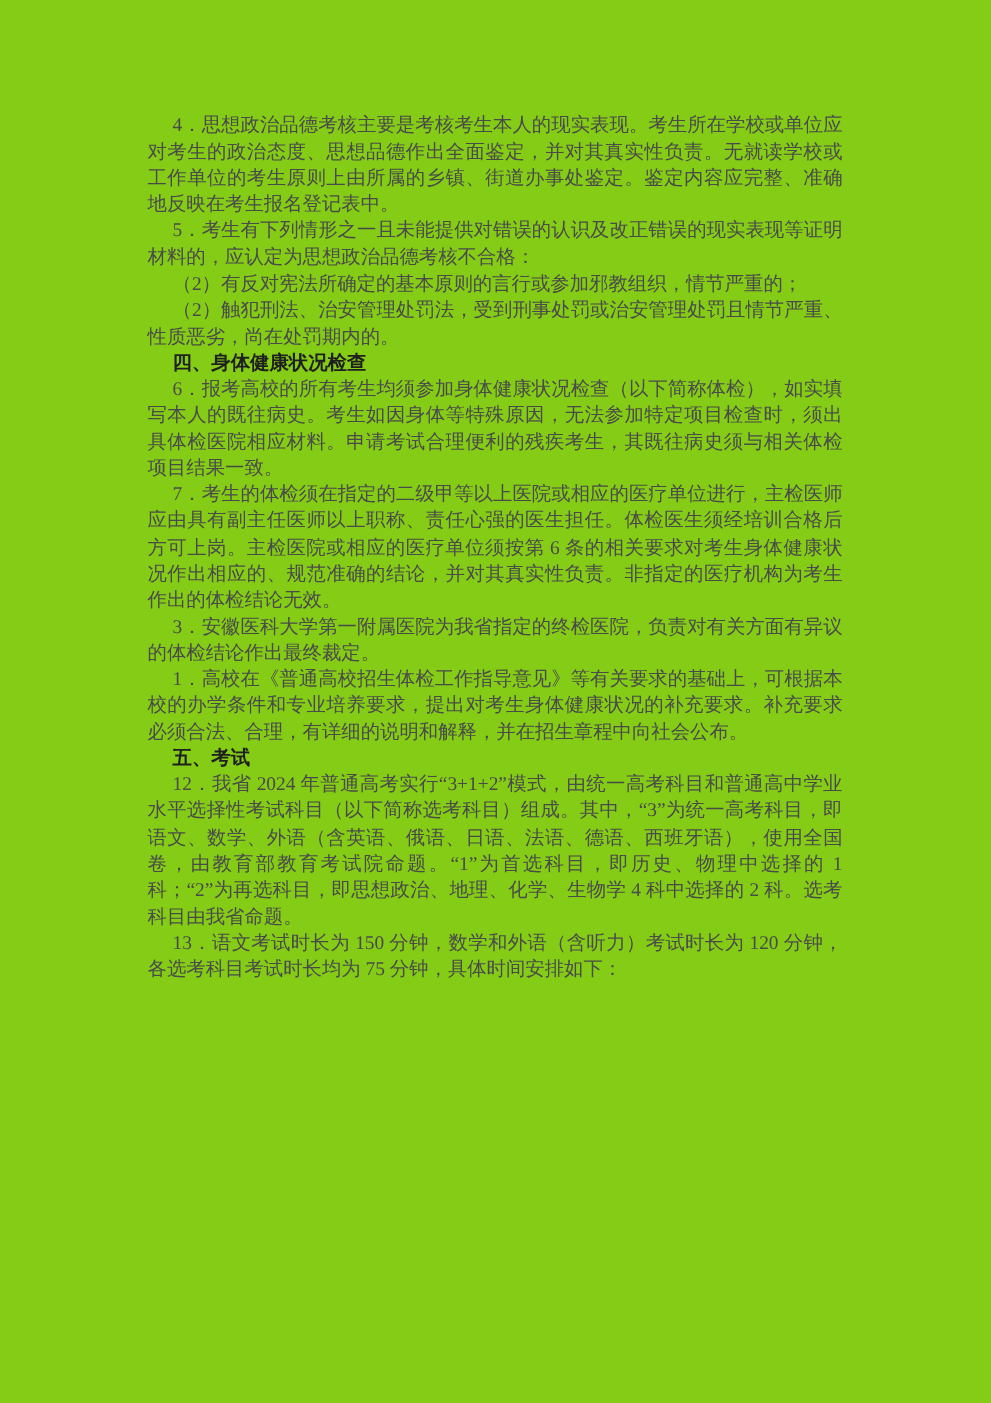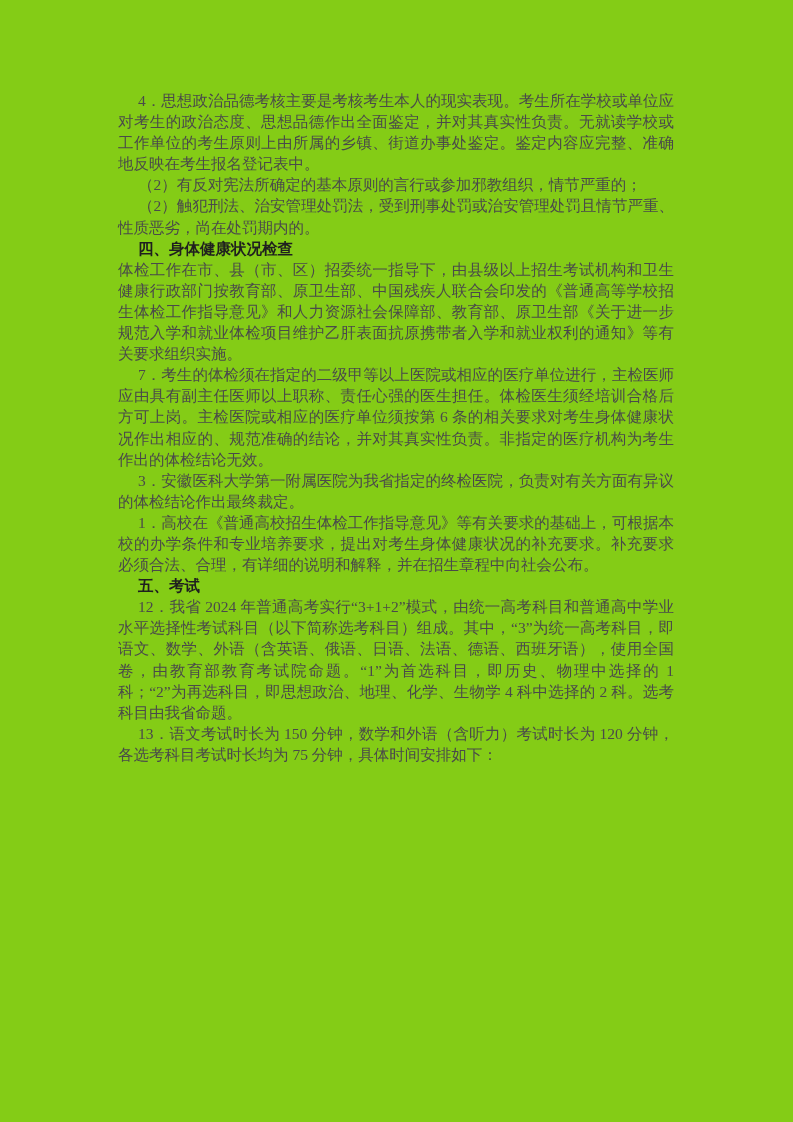--- a/index.html
+++ b/index.html
@@ -34,23 +34,24 @@
     font-family: Liberation Sans, sans-serif;
     font-weight: 700;
     color: #1f1f1f;
   }
 </style>
 </head>
 <body>
 
 <div class="page">
   <p class="para indent">4．思想政治品德考核主要是考核考生本人的现实表现。考生所在学校或单位应对考生的政治态度、思想品德作出全面鉴定，并对其真实性负责。无就读学校或工作单位的考生原则上由所属的乡镇、街道办事处鉴定。鉴定内容应完整、准确地反映在考生报名登记表中。</p>
+  <p class="para indent">5．考生有下列情形之一且未能提供对错误的认识及改正错误的现实表现等证明材料的，应认定为思想政治品德考核不合格：</p>
   <p class="para indent">（2）有反对宪法所确定的基本原则的言行或参加邪教组织，情节严重的；</p>
   <p class="para indent">（2）触犯刑法、治安管理处罚法，受到刑事处罚或治安管理处罚且情节严重、性质恶劣，尚在处罚期内的。</p>
   <p class="heading">四、身体健康状况检查</p>
-  <p class="para flush">体检工作在市、县（市、区）招委统一指导下，由县级以上招生考试机构和卫生健康行政部门按教育部、原卫生部、中国残疾人联合会印发的《普通高等学校招生体检工作指导意见》和人力资源社会保障部、教育部、原卫生部《关于进一步规范入学和就业体检项目维护乙肝表面抗原携带者入学和就业权利的通知》等有关要求组织实施。</p>
+  <p class="para indent">6．报考高校的所有考生均须参加身体健康状况检查（以下简称体检），如实填写本人的既往病史。考生如因身体等特殊原因，无法参加特定项目检查时，须出具体检医院相应材料。申请考试合理便利的残疾考生，其既往病史须与相关体检项目结果一致。</p>
   <p class="para indent">7．考生的体检须在指定的二级甲等以上医院或相应的医疗单位进行，主检医师应由具有副主任医师以上职称、责任心强的医生担任。体检医生须经培训合格后方可上岗。主检医院或相应的医疗单位须按第 6 条的相关要求对考生身体健康状况作出相应的、规范准确的结论，并对其真实性负责。非指定的医疗机构为考生作出的体检结论无效。</p>
   <p class="para indent">3．安徽医科大学第一附属医院为我省指定的终检医院，负责对有关方面有异议的体检结论作出最终裁定。</p>
   <p class="para indent">1．高校在《普通高校招生体检工作指导意见》等有关要求的基础上，可根据本校的办学条件和专业培养要求，提出对考生身体健康状况的补充要求。补充要求必须合法、合理，有详细的说明和解释，并在招生章程中向社会公布。</p>
   <p class="heading">五、考试</p>
   <p class="para indent">12．我省 2024 年普通高考实行“3+1+2”模式，由统一高考科目和普通高中学业水平选择性考试科目（以下简称选考科目）组成。其中，“3”为统一高考科目，即语文、数学、外语（含英语、俄语、日语、法语、德语、西班牙语），使用全国卷，由教育部教育考试院命题。“1”为首选科目，即历史、物理中选择的 1 科；“2”为再选科目，即思想政治、地理、化学、生物学 4 科中选择的 2 科。选考科目由我省命题。</p>
   <p class="para indent">13．语文考试时长为 150 分钟，数学和外语（含听力）考试时长为 120 分钟，各选考科目考试时长均为 75 分钟，具体时间安排如下：</p>
 </div>
 
 </body></html>

